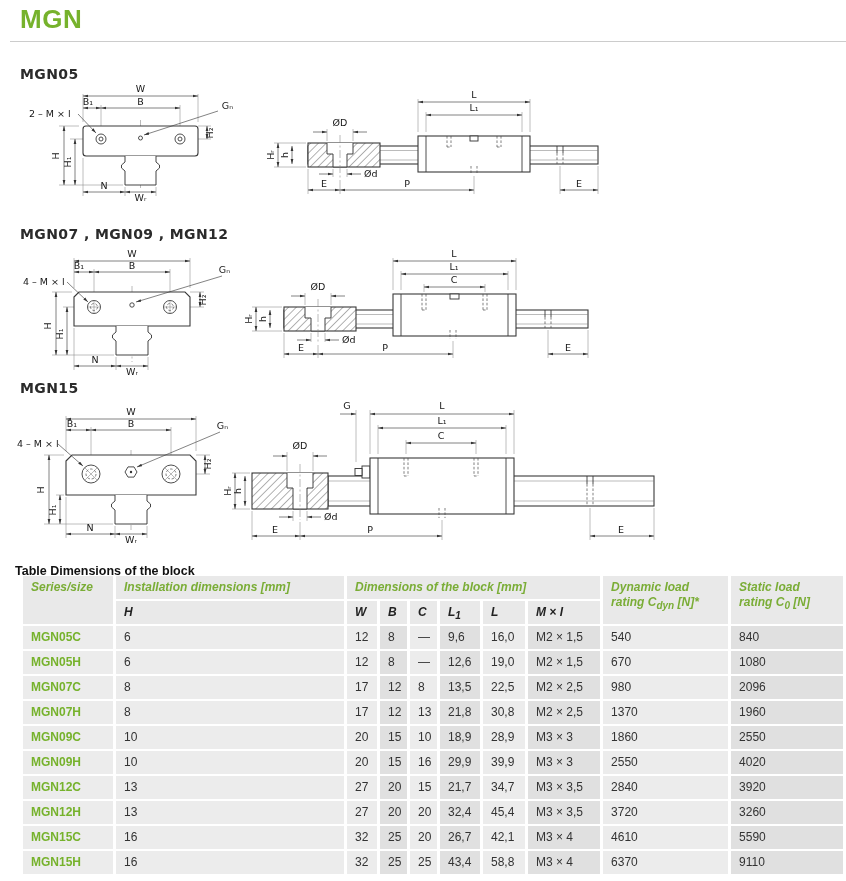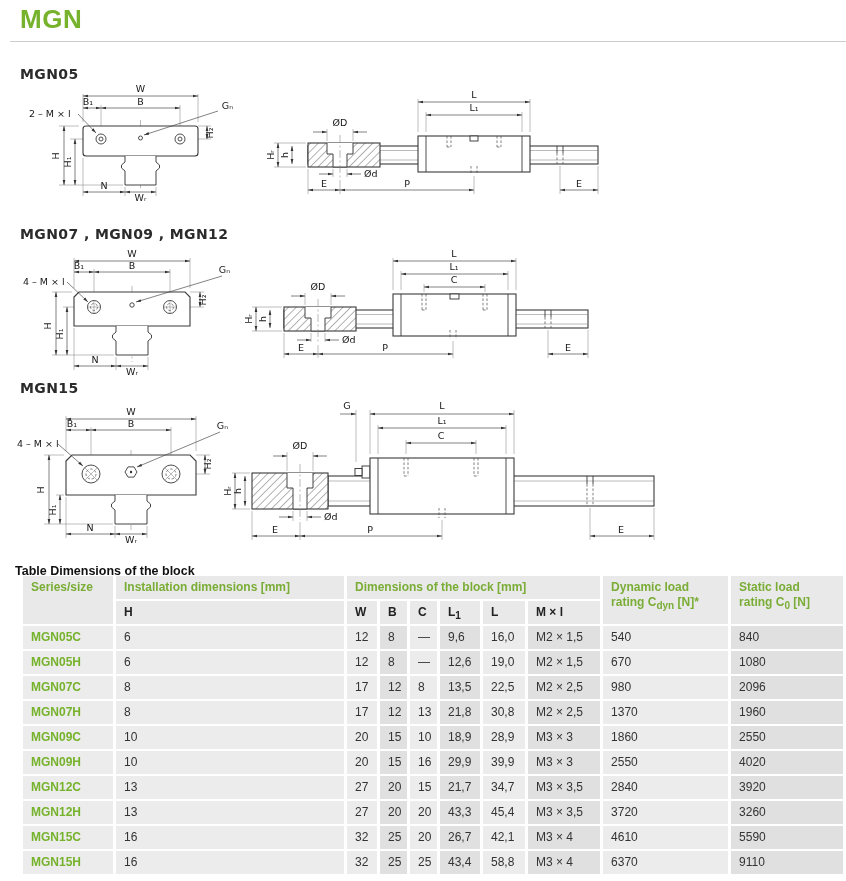--- a/index.html
+++ b/index.html
@@ -18,21 +18,21 @@
   .tech .thin{fill:none;stroke:#777;stroke-width:.5;}
   .tech .dim{stroke:#3f3f3f;stroke-width:.65;fill:none;}
   .tech .ext{stroke:#8a8a8a;stroke-width:.55;fill:none;}
   .tech .cl {stroke:#808080;stroke-width:.55;stroke-dasharray:8 2.5 2 2.5;fill:none;}
   .tech .dsh{stroke:#4a4a4a;stroke-width:.7;stroke-dasharray:2.6 1.8;fill:none;}
   .tech text{font-family:"DejaVu Sans",sans-serif;font-size:9.5px;fill:#161616;}
   .tbl-title{position:absolute;left:15px;top:552px;font-size:12.5px;font-weight:bold;color:#111;margin-top:12px;}
   table.dims{position:absolute;left:20px;top:574px;width:826px;border-collapse:separate;
              border-spacing:3px 2px;table-layout:fixed;font-size:12px;}
   table.dims th, table.dims td{text-align:left;vertical-align:top;padding:4px 8px;line-height:15px;}
-  th.hd{background:var(--hd);color:#7aad36;font-weight:bold;font-size:12px;}
+  th.hd{background:var(--hd);color:#7aad36;font-weight:bold;font-size:12px;font-style:italic;}
   th.hd.sub{color:#222;}
   td.lt{background:var(--cellL);color:#333;}
   td.dk{background:var(--cellD);color:#333;}
   td.ser{color:var(--green);font-weight:bold;margin-top:48px;}
   sub{font-size:10px;line-height:0;}
 </style>
 </head>
 <body>
 
 <div class="page">
@@ -391,21 +391,21 @@
         <td class="dk">M3 × 3,5</td>
         <td class="lt">2840</td>
         <td class="dk">3920</td>
       </tr>
       <tr>
         <td class="lt ser">MGN12H</td>
         <td class="lt">13</td>
         <td class="lt">27</td>
         <td class="dk">20</td>
         <td class="lt">20</td>
-        <td class="dk">43,3</td>
+        <td class="dk">32,4</td>
         <td class="lt">45,4</td>
         <td class="dk">M3 × 3,5</td>
         <td class="lt">3720</td>
         <td class="dk">3260</td>
       </tr>
       <tr>
         <td class="lt ser">MGN15C</td>
         <td class="lt">16</td>
         <td class="lt">32</td>
         <td class="dk">25</td>

